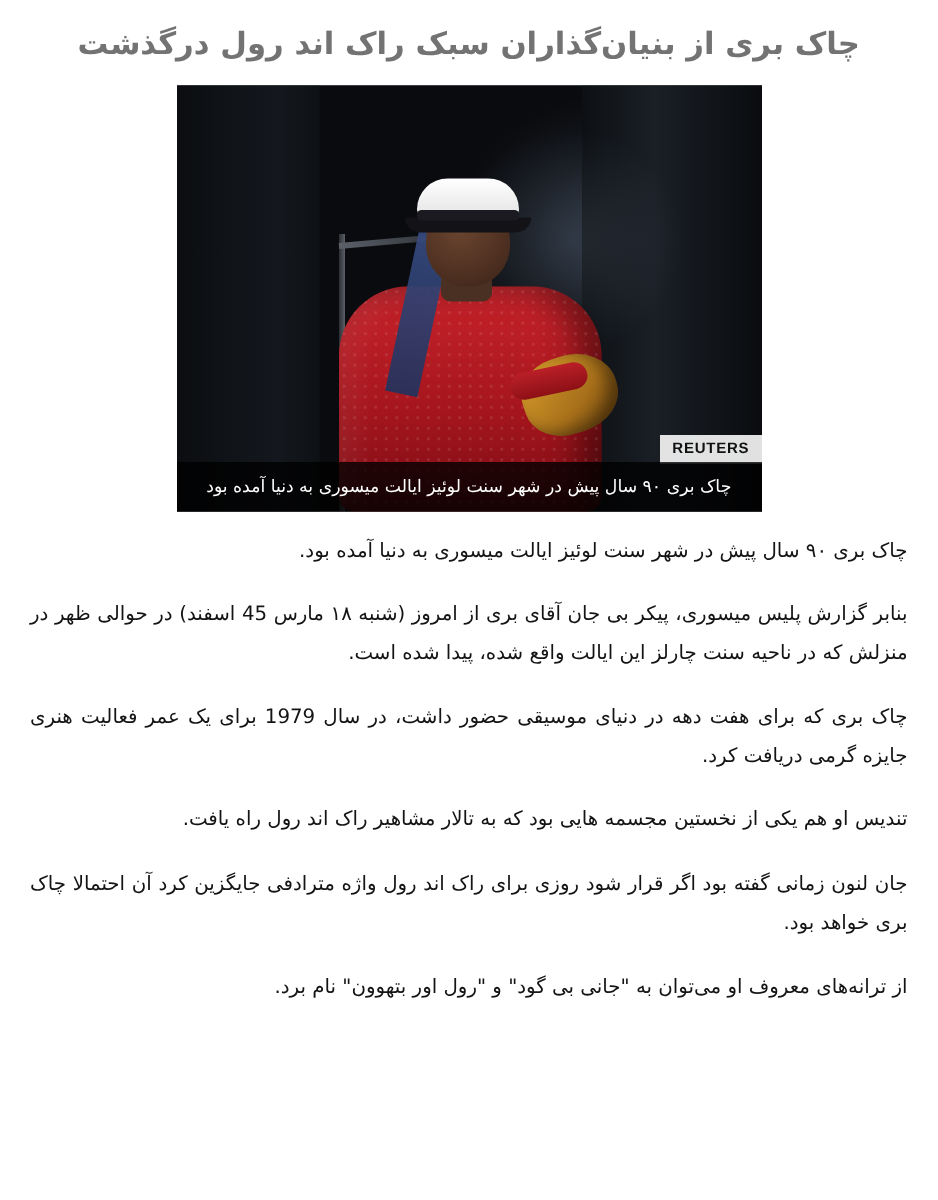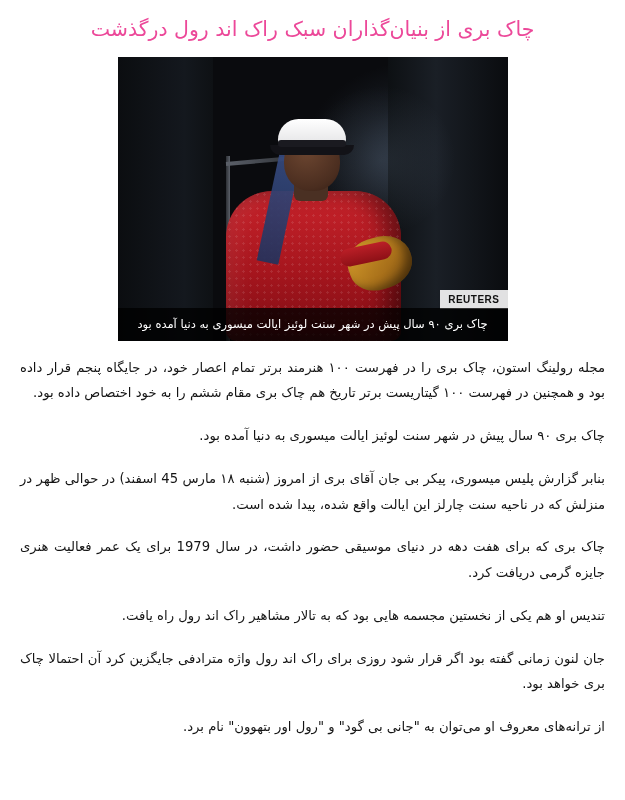--- a/index.html
+++ b/index.html
@@ -14,24 +14,24 @@
     color: #111111;
     overflow: hidden;
   }
   .page {
     width: 625px;
     box-sizing: border-box;
     padding: 10px 14px 0 14px;
   }
   .headline {
     font-size: 20.5px;
-    font-weight: normal;
+    font-weight: bold;
     text-align: center;
     line-height: 1.5;
-    color: #ec4899;
+    color: #737373;
     margin: 4px 0 12px 0;
     letter-spacing: 0px;
   }
   .figure {
     width: 390px;
     margin: 0 auto 10px auto;
   }
   .photo {
     position: relative;
     width: 390px;
@@ -282,21 +282,20 @@
         <div class="cap"></div>
         <div class="cap-band"></div>
       </div>
 
       <div class="credit">REUTERS</div>
       <div class="caption-bar">چاک بری ۹۰ سال پیش در شهر سنت لوئیز ایالت میسوری به دنیا آمده بود</div>
     </div>
   </div>
 
   <div class="body-copy">
-    <p>مجله رولینگ استون، چاک بری را در فهرست ۱۰۰ هنرمند برتر تمام اعصار خود، در جایگاه پنجم قرار داده بود و همچنین در فهرست ۱۰۰ گیتاریست برتر تاریخ هم چاک بری مقام ششم را به خود اختصاص داده بود.</p>
     <p>چاک بری ۹۰ سال پیش در شهر سنت لوئیز ایالت میسوری به دنیا آمده بود.</p>
     <p>بنابر گزارش پلیس میسوری، پیکر بی جان آقای بری از امروز (شنبه ۱۸ مارس 45 اسفند) در حوالی ظهر در منزلش که در ناحیه سنت چارلز این ایالت واقع شده، پیدا شده است.</p>
     <p>چاک بری که برای هفت دهه در دنیای موسیقی حضور داشت، در سال 1979 برای یک عمر فعالیت هنری جایزه گرمی دریافت کرد.</p>
     <p>تندیس او هم یکی از نخستین مجسمه هایی بود که به تالار مشاهیر راک اند رول راه یافت.</p>
     <p>جان لنون زمانی گفته بود اگر قرار شود روزی برای راک اند رول واژه مترادفی جایگزین کرد آن احتمالا چاک بری خواهد بود.</p>
     <p class="last">از ترانه‌های معروف او می‌توان به "جانی بی گود" و "رول اور بتهوون" نام برد.</p>
   </div>
 
 </div>
 

